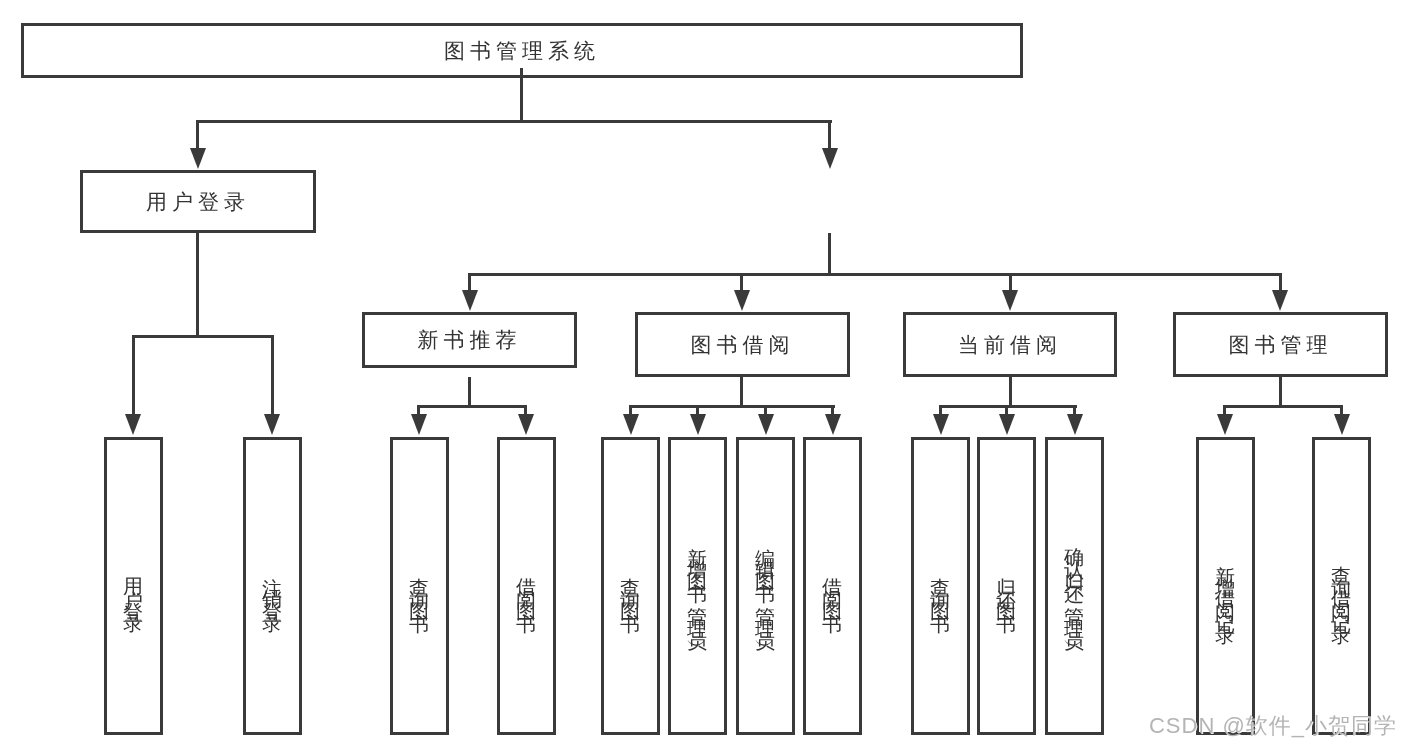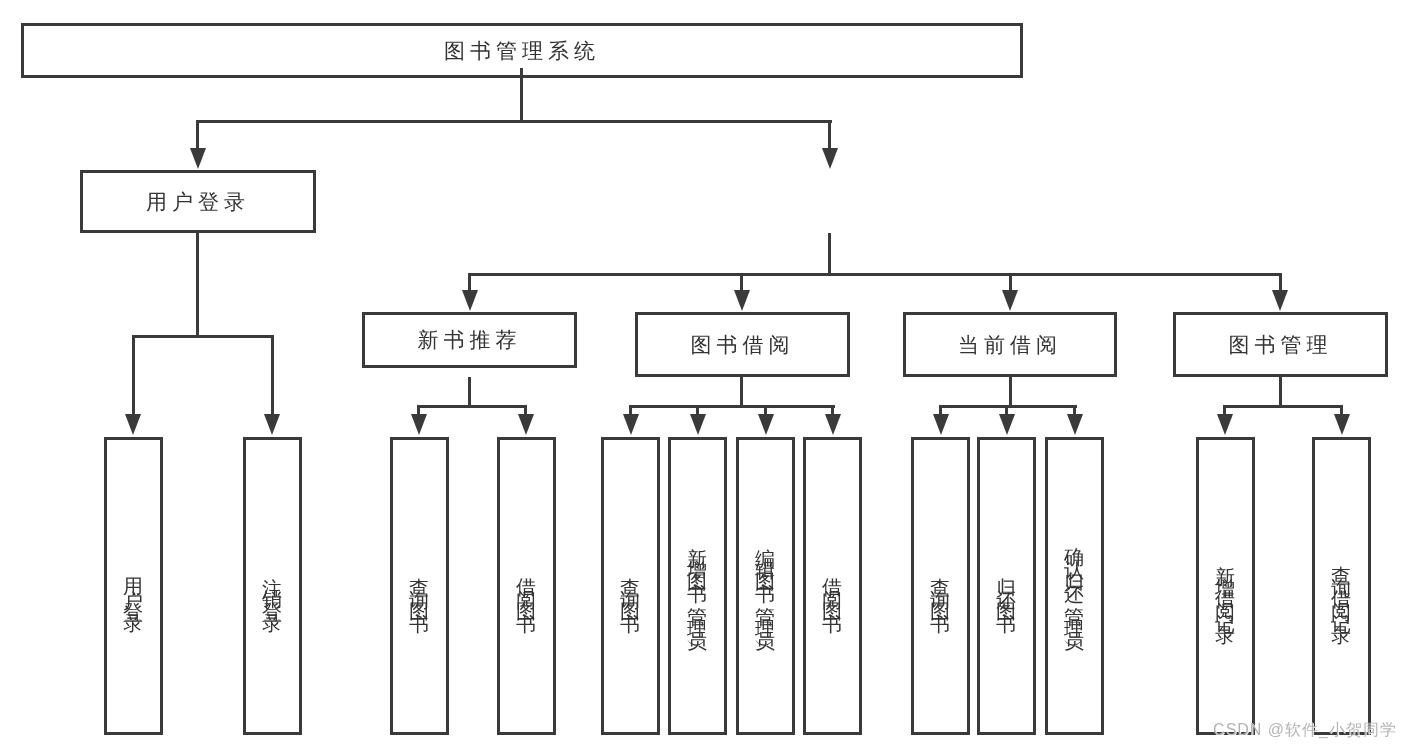--- a/index.html
+++ b/index.html
@@ -44,21 +44,21 @@
   .hl{position:absolute;height:3px;background:var(--line);}
   .arw{
     position:absolute;width:0;height:0;
     border-left:8px solid transparent;
     border-right:8px solid transparent;
     border-top:21px solid var(--line);
   }
   .watermark{
     position:absolute;
     right:8px;bottom:6px;
-    font-size:16px;
+    font-size:22px;
     letter-spacing:1px;
     color:var(--wm);
     text-shadow:1px 1px 0 rgba(255,255,255,0.9);
     white-space:nowrap;
   }
 </style>
 </head>
 <body>
 
 <div class="canvas">

